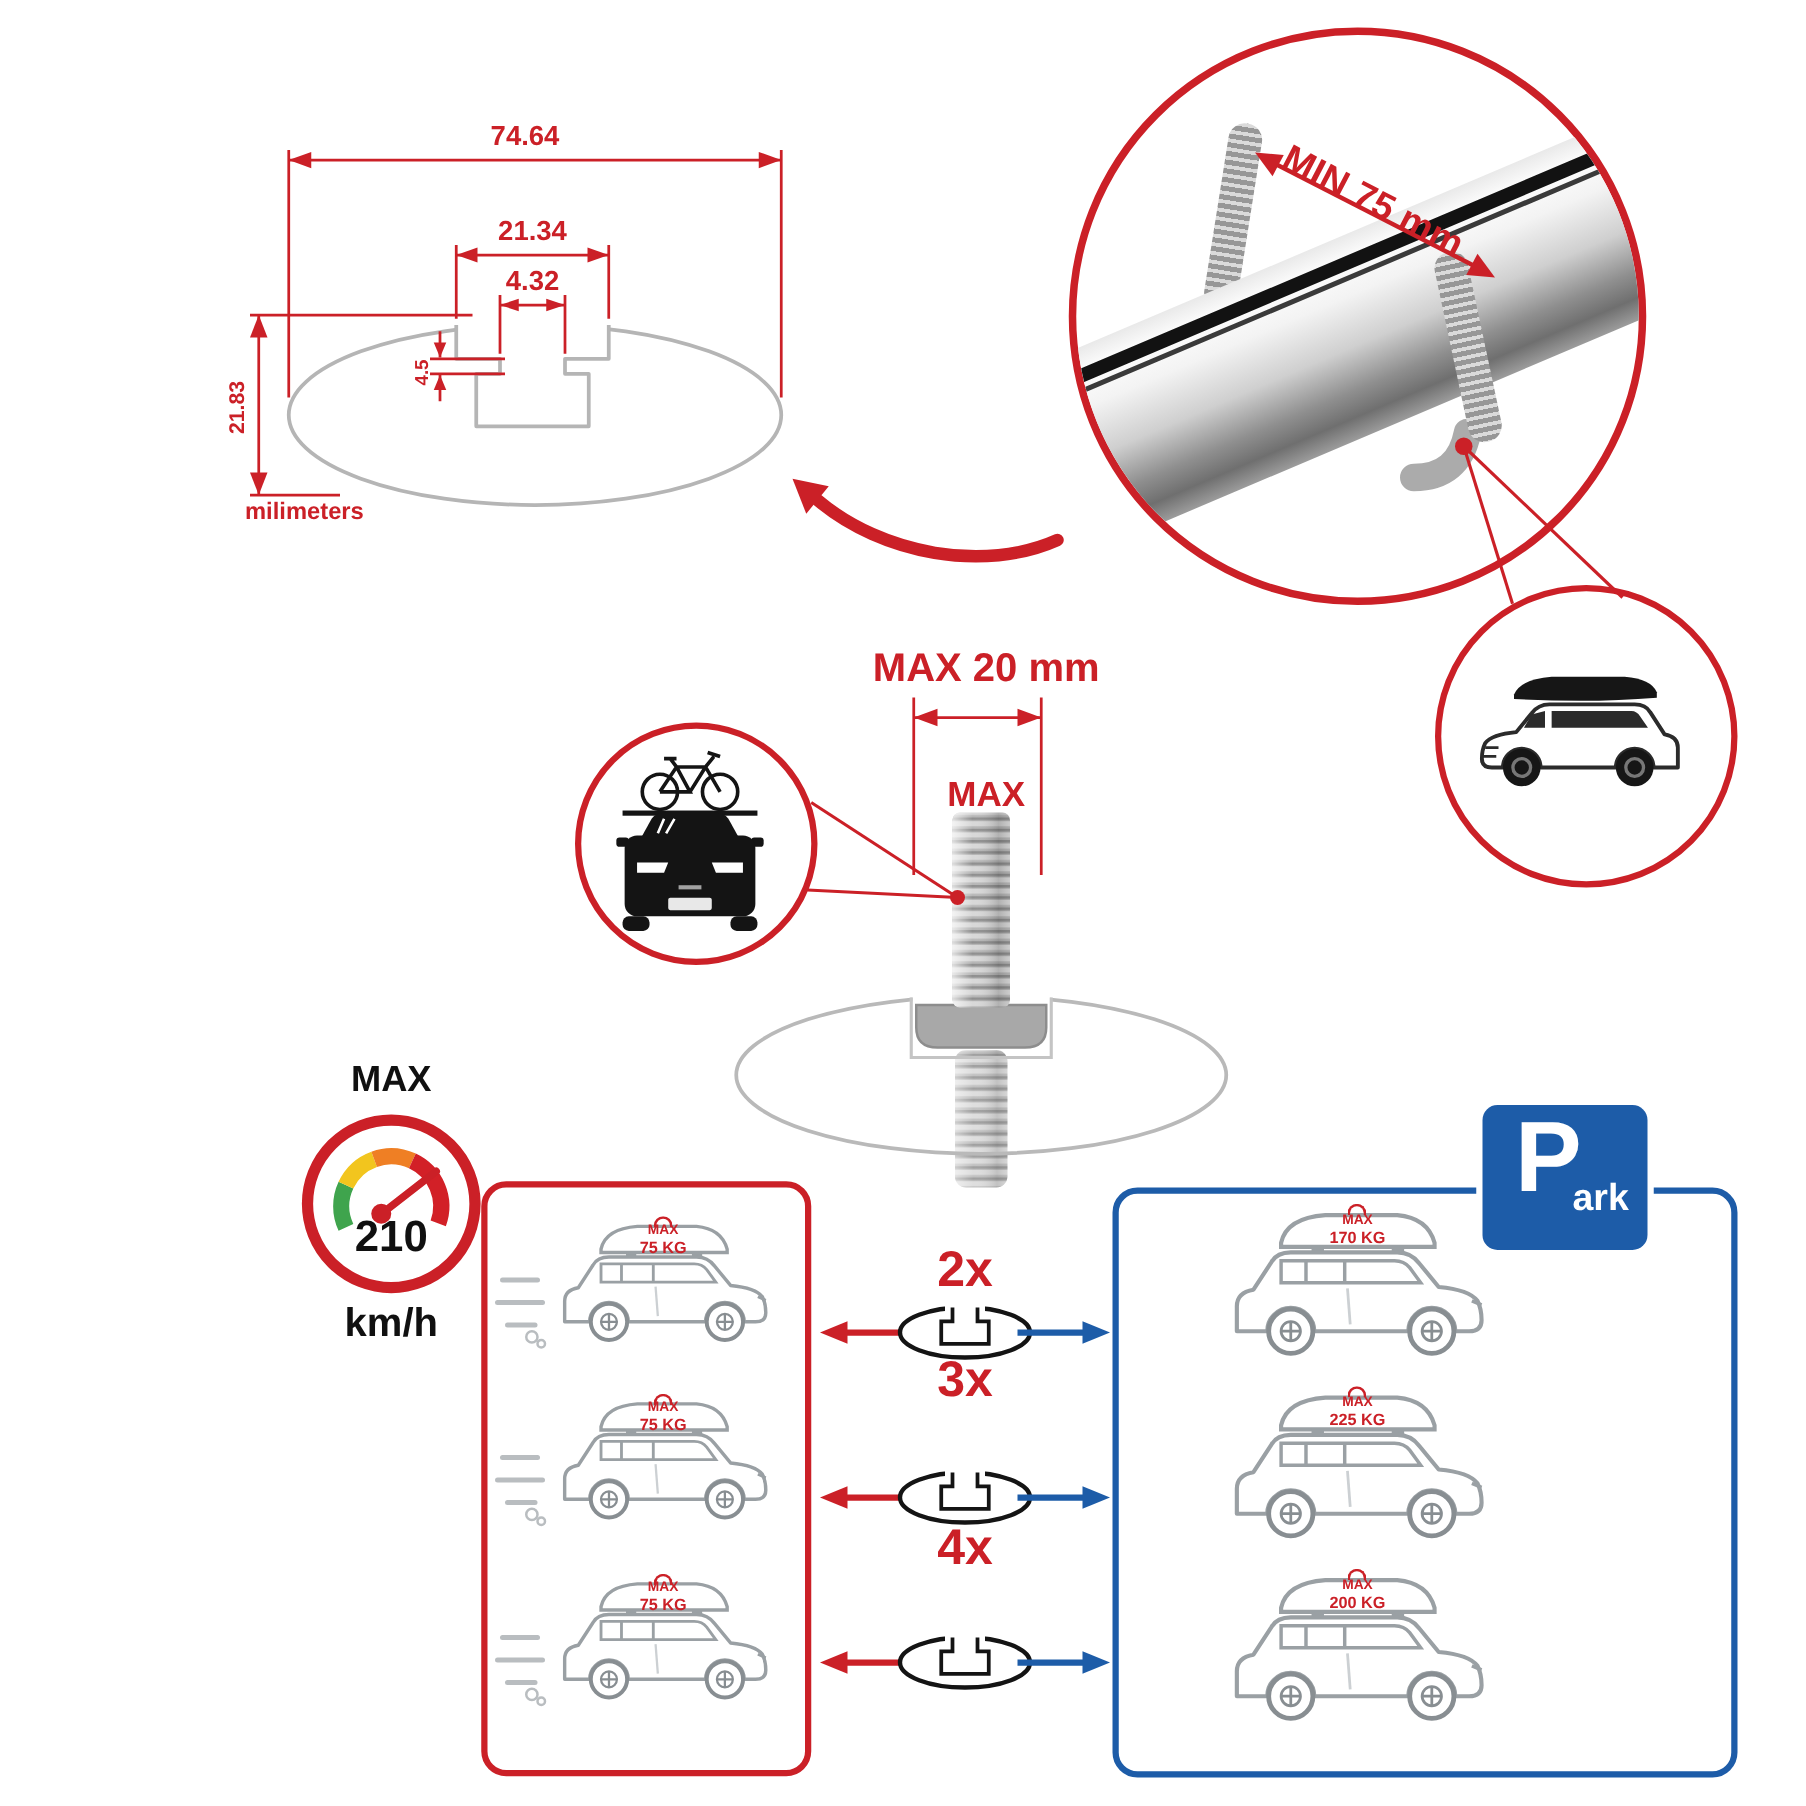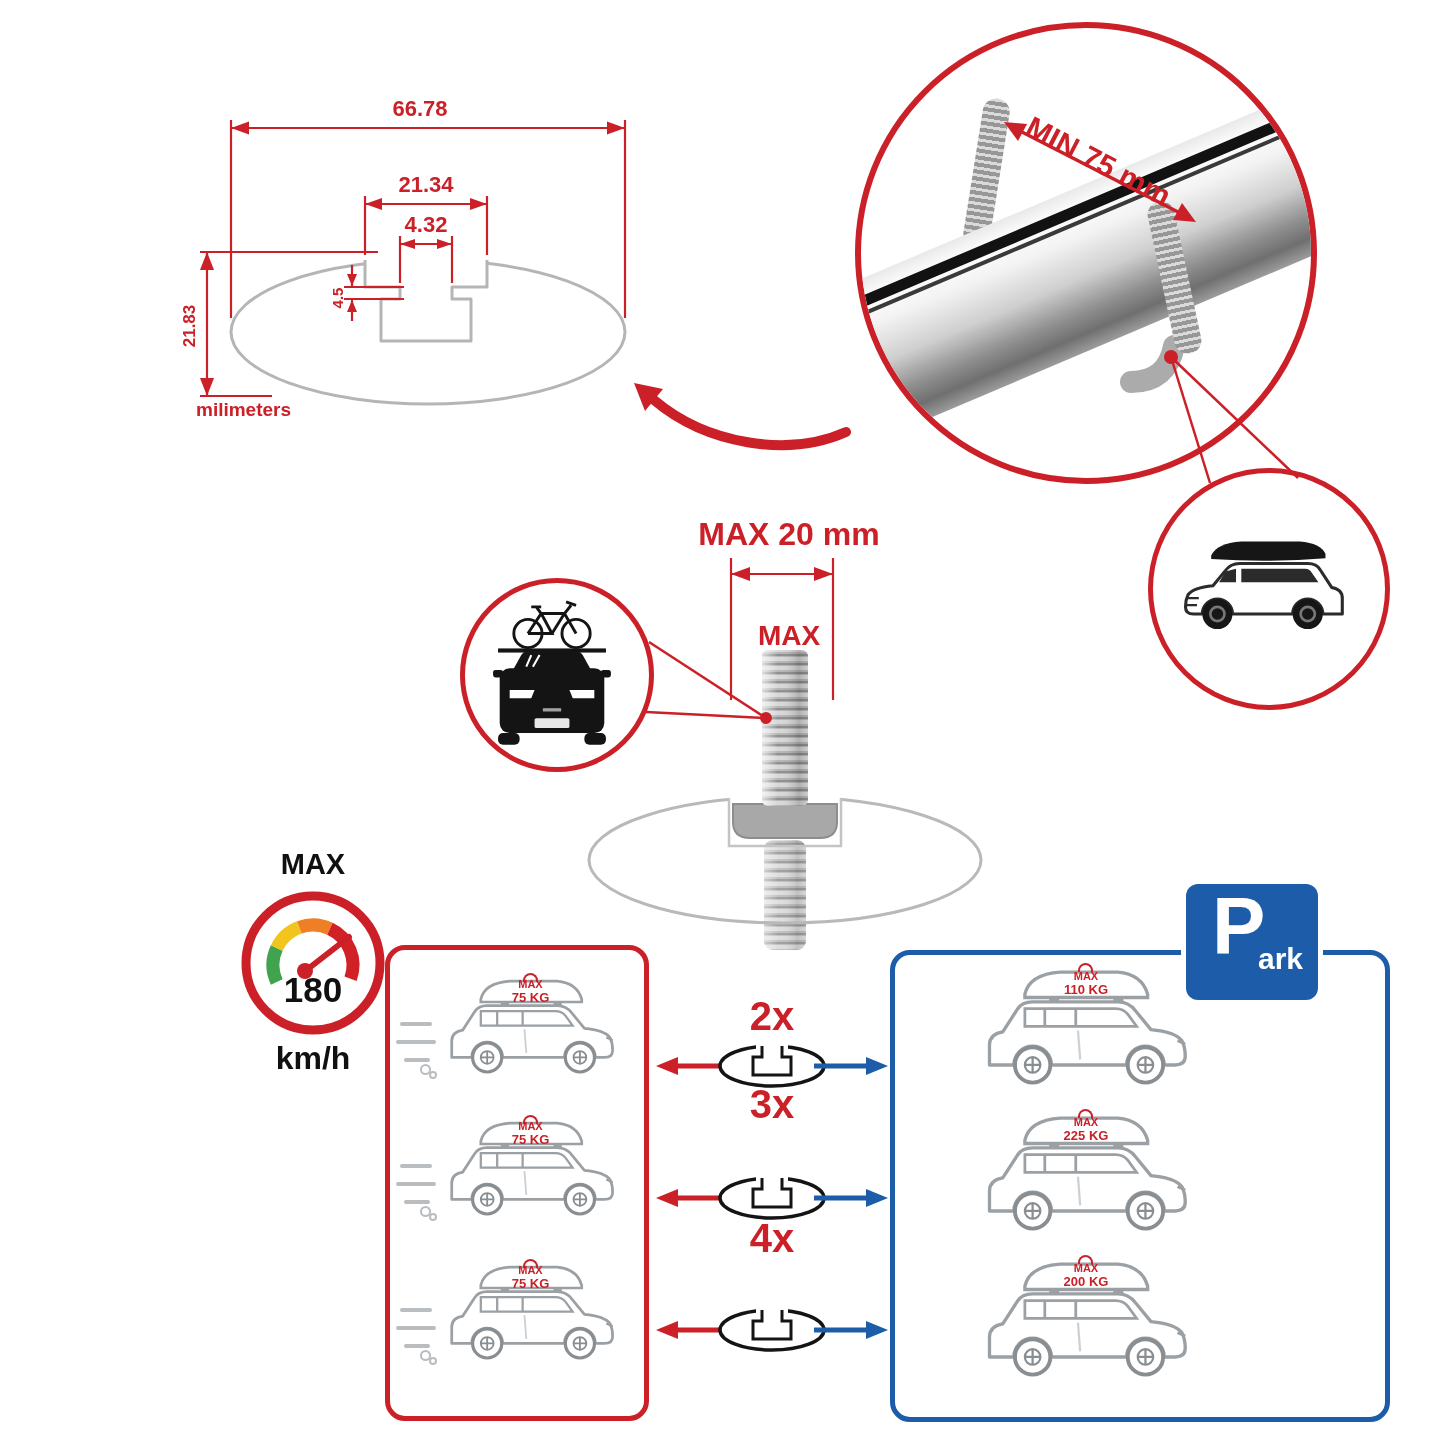--- a/index.html
+++ b/index.html
@@ -159,21 +159,21 @@
       <polygon points="365,204 382,198 382,210"></polygon>
         <polygon points="487,204 470,198 470,210"></polygon>
       <polygon points="400,244 415,239 415,249"></polygon>
         <polygon points="452,244 437,239 437,249"></polygon>
       <polygon points="352,286 347,274 357,274"></polygon>
         <polygon points="352,300 347,312 357,312"></polygon>
       <polygon points="207,252 200,270 214,270"></polygon>
         <polygon points="207,396 200,378 214,378"></polygon>
     </g>
   </svg>
-  <div class="dim" style="left:375px;top:98px;width:90px;font-size:22px">66.78</div>
+  <div class="dim" style="left:375px;top:98px;width:90px;font-size:22px">74.64</div>
   <div class="dim" style="left:381px;top:174px;width:90px;font-size:22px">21.34</div>
   <div class="dim" style="left:381px;top:214px;width:90px;font-size:22px">4.32</div>
   <div class="dim rot90" style="left:316px;top:289px;width:46px;height:18px;font-size:15px">4.5</div>
   <div class="dim rot90" style="left:156px;top:317px;width:68px;height:18px;font-size:17px">21.83</div>
   <div class="dim" style="left:196px;top:400px;width:120px;font-size:19px;text-align:left">milimeters</div>
 
   <div class="circ photo-circle">
     <div class="strap strap1"></div>
     <div class="bar-wrap">
       <div class="bar-body"></div>
@@ -221,21 +221,21 @@
     <circle cx="75" cy="75" r="67" fill="#fff" stroke="#cb2027" stroke-width="9"></circle>
     <g fill="none" stroke-width="13">
       <path d="M38.75 93.9 A40 40 0 0 1 38.75 60.1" stroke="#3fa44d"></path>
       <path d="M38.75 60.1 A40 40 0 0 1 61.32 39.41" stroke="#f2c51e"></path>
       <path d="M61.32 39.41 A40 40 0 0 1 91.9 40.75" stroke="#ef7f24"></path>
       <path d="M91.9 40.75 A40 40 0 0 1 112.59 90.68" stroke="#d22027"></path>
     </g>
     <line x1="66" y1="84" x2="111" y2="49" stroke="#cb2027" stroke-width="6" stroke-linecap="round"></line>
     <circle cx="67" cy="83" r="8" fill="#cb2027"></circle>
   </svg>
-  <div class="blacktxt" style="left:263px;top:972px;width:100px;font-size:35px;z-index:21">180</div>
+  <div class="blacktxt" style="left:263px;top:972px;width:100px;font-size:35px;z-index:21">210</div>
   <div class="blacktxt" style="left:263px;top:1042px;width:100px;font-size:32px">km/h</div>
 
   <div class="panel panel-red">
 
     <div class="car-slot" style="left:26px;top:8px;width:218px;height:138px">
       <span class="mline" style="left:-16px;top:64px;width:32px"></span>
       <span class="mline" style="left:-20px;top:82px;width:40px"></span>
       <span class="mline" style="left:-12px;top:100px;width:26px"></span>
       <span class="puff" style="left:4px;top:106px;width:11px;height:11px"></span>
       <span class="puff" style="left:13px;top:113px;width:8px;height:8px"></span>
@@ -316,21 +316,21 @@
 
   <div class="panel panel-blue">
 
     <div class="car-slot" style="left:55px;top:4px;width:270px;height:148px">
       <svg class="car-svg" style="left:6px;top:2px" width="255" height="146">
           <use href="#suv-side"></use>
         </svg>
       <span class="hook" style="left:128px;top:4px"></span>
       <div class="load-label" style="left:81px;top:12px;width:110px">
         <span class="l1">MAX</span>
-        <span class="l2">110 KG</span>
+        <span class="l2">170 KG</span>
       </div>
     </div>
 
     <div class="car-slot" style="left:55px;top:150px;width:270px;height:148px">
       <svg class="car-svg" style="left:6px;top:2px" width="255" height="146">
           <use href="#suv-side"></use>
         </svg>
       <span class="hook" style="left:128px;top:4px"></span>
       <div class="load-label" style="left:81px;top:12px;width:110px">
         <span class="l1">MAX</span>

